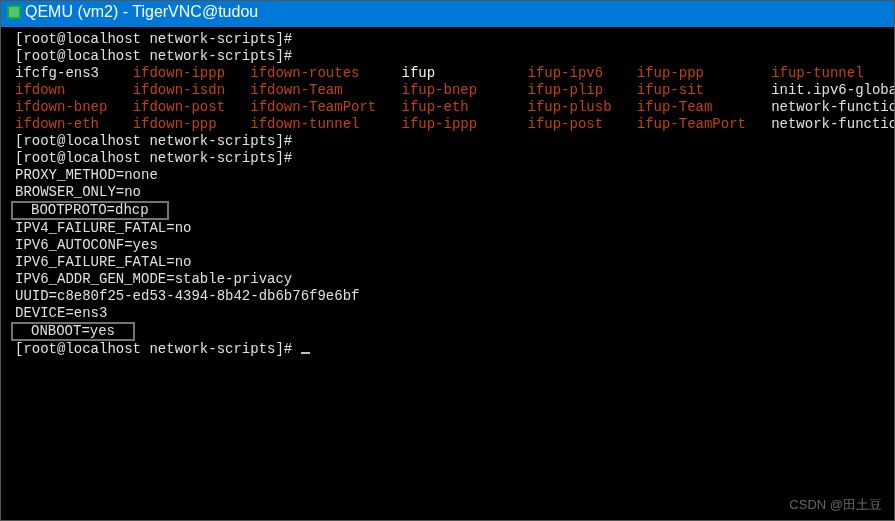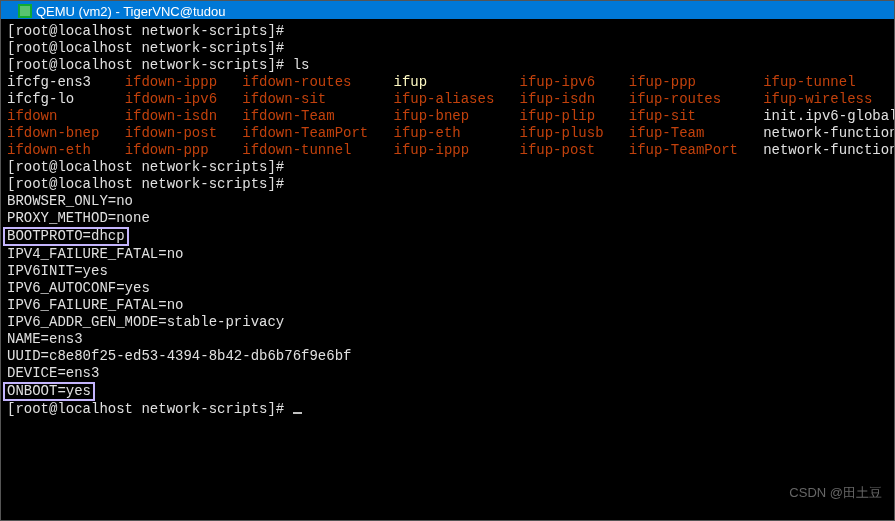--- a/index.html
+++ b/index.html
@@ -1,60 +1,56 @@
 <!DOCTYPE html>
 <html><head>
 <meta charset="utf-8">
 <style>
   html,body{margin:0;padding:0;background:#999;font-family:'Courier New',monospace;}
   .window{width:895px;height:521px;background:#000;position:relative;overflow:hidden;box-sizing:border-box;border:1px solid #555;}
-  .titlebar{height:18px;background:#0078d7;color:#fff;font-family:Tahoma,Arial,sans-serif;font-size:13px;line-height:22px;padding-left:17px;position:relative;}
+  .titlebar{height:26px;background:#0078d7;color:#fff;font-family:Tahoma,Arial,sans-serif;font-size:16px;line-height:22px;padding-left:6px;position:relative;}
   .titlebar .tico{display:inline-block;width:14px;height:14px;margin-right:4px;vertical-align:-2px;}
   .terminal{padding:4px 6px;font-size:14px;line-height:17px;color:#c0c0c0;letter-spacing:0;}
-  .row{white-space:pre;font-family:'Courier New',monospace;}
+  .row{white-space:pre;font-family:'Courier New',monospace;margin-left:8px;}
   .cyan{color:#c2410c;}
   .green{color:#fef9c3;}
   .white{color:#e0e0e0;}
-  .hl{border:2px solid #c4b5fd;padding:0 2px;margin-left:-4px;display:inline-block;line-height:15px;}
+  .hl{border:2px solid #737373;padding:0 18px;margin-left:-4px;display:inline-block;line-height:15px;}
   .cursor{display:inline-block;width:9px;height:2px;background:#c0c0c0;vertical-align:-1px;}
-  .watermark{position:absolute;right:12px;bottom:18px;color:#888;font-family:Arial,sans-serif;font-size:13px;opacity:.75;}
+  .watermark{position:absolute;right:12px;bottom:6px;color:#888;font-family:Arial,sans-serif;font-size:13px;opacity:.75;}
 </style>
 </head>
 <body>
 
 <div class="window">
   <div class="titlebar">
     <span class="tico">
       <svg viewBox="0 0 14 14" width="14" height="14">
           <rect x="0" y="0" width="14" height="14" fill="#1a3"></rect>
           <rect x="2" y="2" width="10" height="10" fill="#fff" opacity=".3"></rect>
         </svg>
     </span><span>QEMU (vm2) - TigerVNC@tudou</span>
   </div>
 
   <div class="terminal" id="term">
       <div class="row"><span class="white">[root@localhost network-scripts]# </span></div>
       <div class="row"><span class="white">[root@localhost network-scripts]# </span></div>
-      <div class="row"><span class="white">[root@localhost network-scripts]# </span><span class="white">ls</span></div>
       <div class="row"><span class="white">ifcfg-ens3    </span><span class="cyan">ifdown-ippp   </span><span class="cyan">ifdown-routes     </span><span class="green">ifup           </span><span class="cyan">ifup-ipv6    </span><span class="cyan">ifup-ppp        </span><span class="cyan">ifup-tunnel</span></div>
-      <div class="row"><span class="white">ifcfg-lo      </span><span class="cyan">ifdown-ipv6   </span><span class="cyan">ifdown-sit        </span><span class="cyan">ifup-aliases   </span><span class="cyan">ifup-isdn    </span><span class="cyan">ifup-routes     </span><span class="cyan">ifup-wireless</span></div>
       <div class="row"><span class="cyan">ifdown        </span><span class="cyan">ifdown-isdn   </span><span class="cyan">ifdown-Team       </span><span class="cyan">ifup-bnep      </span><span class="cyan">ifup-plip    </span><span class="cyan">ifup-sit        </span><span class="white">init.ipv6-global</span></div>
       <div class="row"><span class="cyan">ifdown-bnep   </span><span class="cyan">ifdown-post   </span><span class="cyan">ifdown-TeamPort   </span><span class="cyan">ifup-eth       </span><span class="cyan">ifup-plusb   </span><span class="cyan">ifup-Team       </span><span class="white">network-functions</span></div>
       <div class="row"><span class="cyan">ifdown-eth    </span><span class="cyan">ifdown-ppp    </span><span class="cyan">ifdown-tunnel     </span><span class="cyan">ifup-ippp      </span><span class="cyan">ifup-post    </span><span class="cyan">ifup-TeamPort   </span><span class="white">network-functions-ipv6</span></div>
       <div class="row"><span class="white">[root@localhost network-scripts]# </span></div>
       <div class="row"><span class="white">[root@localhost network-scripts]# </span></div>
+      <div class="row"><span class="white">PROXY_METHOD=none</span></div>
       <div class="row"><span class="white">BROWSER_ONLY=no</span></div>
-      <div class="row"><span class="white">PROXY_METHOD=none</span></div>
       <div class="row"><span class="hl white">BOOTPROTO=dhcp</span></div>
       <div class="row"><span class="white">IPV4_FAILURE_FATAL=no</span></div>
-      <div class="row"><span class="white">IPV6INIT=yes</span></div>
       <div class="row"><span class="white">IPV6_AUTOCONF=yes</span></div>
       <div class="row"><span class="white">IPV6_FAILURE_FATAL=no</span></div>
       <div class="row"><span class="white">IPV6_ADDR_GEN_MODE=stable-privacy</span></div>
-      <div class="row"><span class="white">NAME=ens3</span></div>
       <div class="row"><span class="white">UUID=c8e80f25-ed53-4394-8b42-db6b76f9e6bf</span></div>
       <div class="row"><span class="white">DEVICE=ens3</span></div>
       <div class="row"><span class="hl white">ONBOOT=yes</span></div>
       <div class="row"><span class="white">[root@localhost network-scripts]# </span><span class="cursor"></span></div>
     </div>
 
   <div class="watermark">CSDN @田土豆</div>
 </div>
 
 </body></html>

